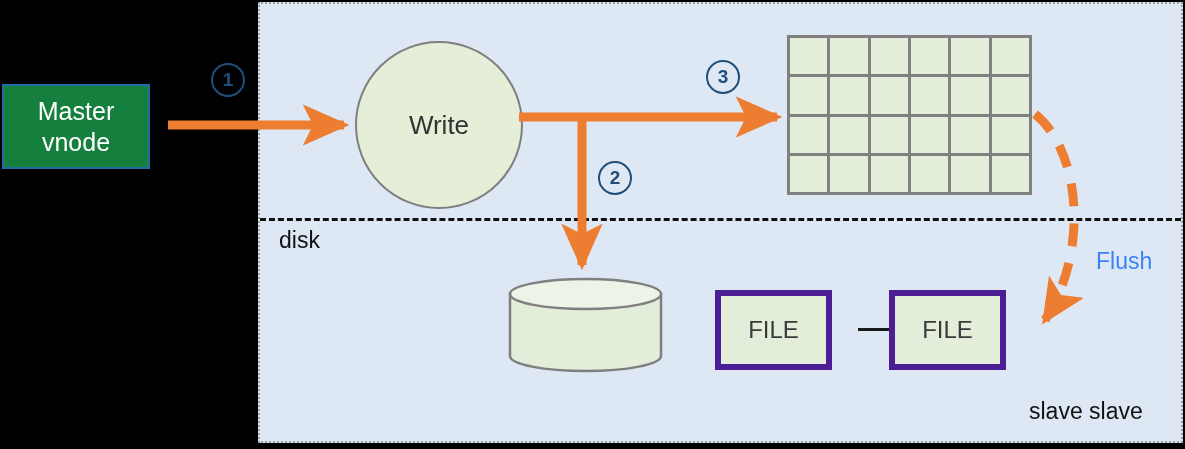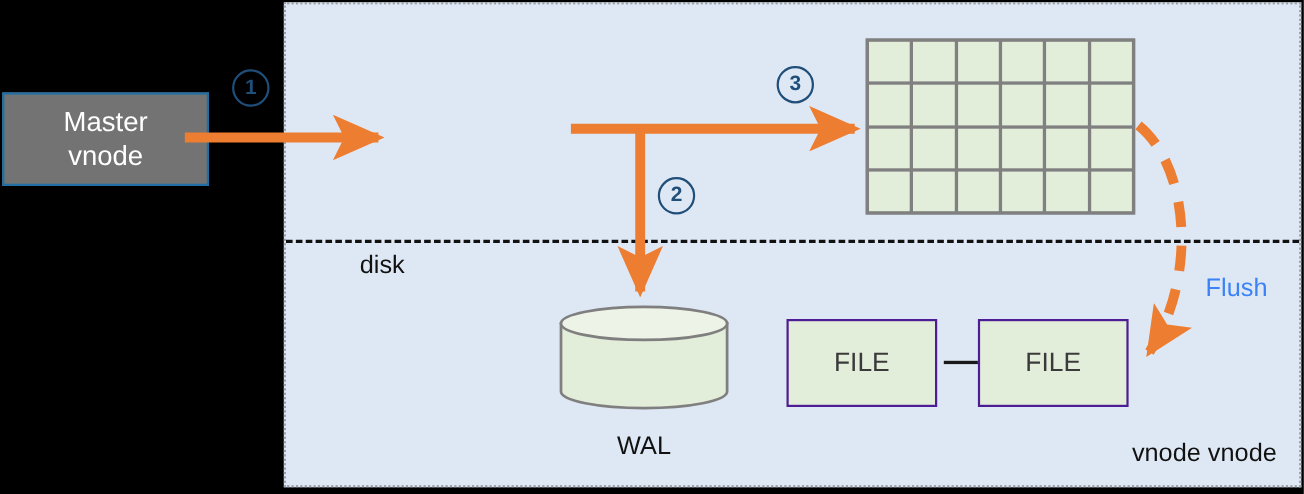--- a/index.html
+++ b/index.html
@@ -26,23 +26,23 @@
     background: #DEE8F4;
     border: 2px dotted #9AA0A6;
     box-sizing: border-box;
   }
 
   
   #master-vnode {
     position: absolute;
     left: 2px;
     top: 84px;
-    width: 188px;
+    width: 148px;
     height: 85px;
-    background: #737373;
+    background: #15803d;
     border: 2px solid #1F6FA6;
     box-sizing: border-box;
     color: #FFFFFF;
     font-size: 25px;
     line-height: 1.22;
     text-align: center;
     display: flex;
     align-items: center;
     justify-content: center;
     white-space: pre-line;
@@ -100,24 +100,24 @@
     width: 155px;
     text-align: center;
     font-size: 23px;
     color: #111111;
   }
 
   
   .file-box {
     position: absolute;
     top: 290px;
-    width: 137px;
+    width: 117px;
     height: 80px;
     background: #E3EEDA;
-    border: 2px solid #4c1d95;
+    border: 6px solid #4c1d95;
     box-sizing: border-box;
     display: flex;
     align-items: center;
     justify-content: center;
     font-size: 24px;
     color: #3A3A3A;
   }
   #file-box-1 { left: 715px; }
   #file-box-2 { left: 889px; }
   #file-link {
@@ -144,21 +144,20 @@
     top: 196px;
     font-size: 23px;
     color: #111111;
   }
   #disk-label {
     position: absolute;
     left: 279px;
     top: 227px;
     font-size: 23px;
     color: #111111;
-    margin-left: 48px;
   }
 
   
   #slave-vnode-label {
     position: absolute;
     left: 1029px;
     top: 398px;
     font-size: 23px;
     color: #111111;
   }
@@ -236,26 +235,26 @@
     <div class="cell"></div>
     <div class="cell"></div>
   </div>
 
   <div id="wal-cylinder">
     <svg width="155" height="96" viewBox="0 0 155 96" xmlns="http://www.w3.org/2000/svg">
       <path d="M2,17 L2,79 A 75.5 15 0 0 0 153,79 L153,17 Z" fill="#E3EEDA" stroke="#7F7F7F" stroke-width="2.5"></path>
       <ellipse cx="77.5" cy="17" rx="75.5" ry="15" fill="#EDF3E6" stroke="#7F7F7F" stroke-width="2.5"></ellipse>
     </svg>
   </div>
-  <div id="wal-label">WAL</div>
 
   <div id="file-link"></div>
   <div id="file-box-1" class="file-box">FILE</div>
   <div id="file-box-2" class="file-box">FILE</div>
 
+  <div id="write-circle">Write</div>
 
   <div id="master-vnode">Master
 vnode</div>
 
   <div id="memory-disk-divider"></div>
   <div id="disk-label">disk</div>
 
   <svg class="overlay" xmlns="http://www.w3.org/2000/svg">
     <defs>
       <marker id="arrowhead-orange" markerWidth="5.2" markerHeight="4.6" refX="4.6" refY="2.3" orient="auto" markerUnits="strokeWidth">
@@ -270,19 +269,19 @@
 
     <line x1="519" y1="117" x2="777" y2="117" stroke="#ED7D31" stroke-width="9" marker-end="url(#arrowhead-orange)"></line>
 
     <line x1="582" y1="117" x2="582" y2="265" stroke="#ED7D31" stroke-width="9" marker-end="url(#arrowhead-orange)"></line>
 
     <path d="M1035,114 C1080,150 1090,250 1045,320" fill="none" stroke="#ED7D31" stroke-width="9" stroke-dasharray="23 17" stroke-linecap="butt" marker-end="url(#arrowhead-flush)"></path>
   </svg>
 
   <div id="flush-label">Flush</div>
 
-  <div id="slave-vnode-label">vnode vnode</div>
+  <div id="slave-vnode-label">slave slave</div>
 
   <div id="step-1" class="step-badge">1</div>
   <div id="step-2" class="step-badge">2</div>
   <div id="step-3" class="step-badge">3</div>
 
 </div>
 
 </body></html>

